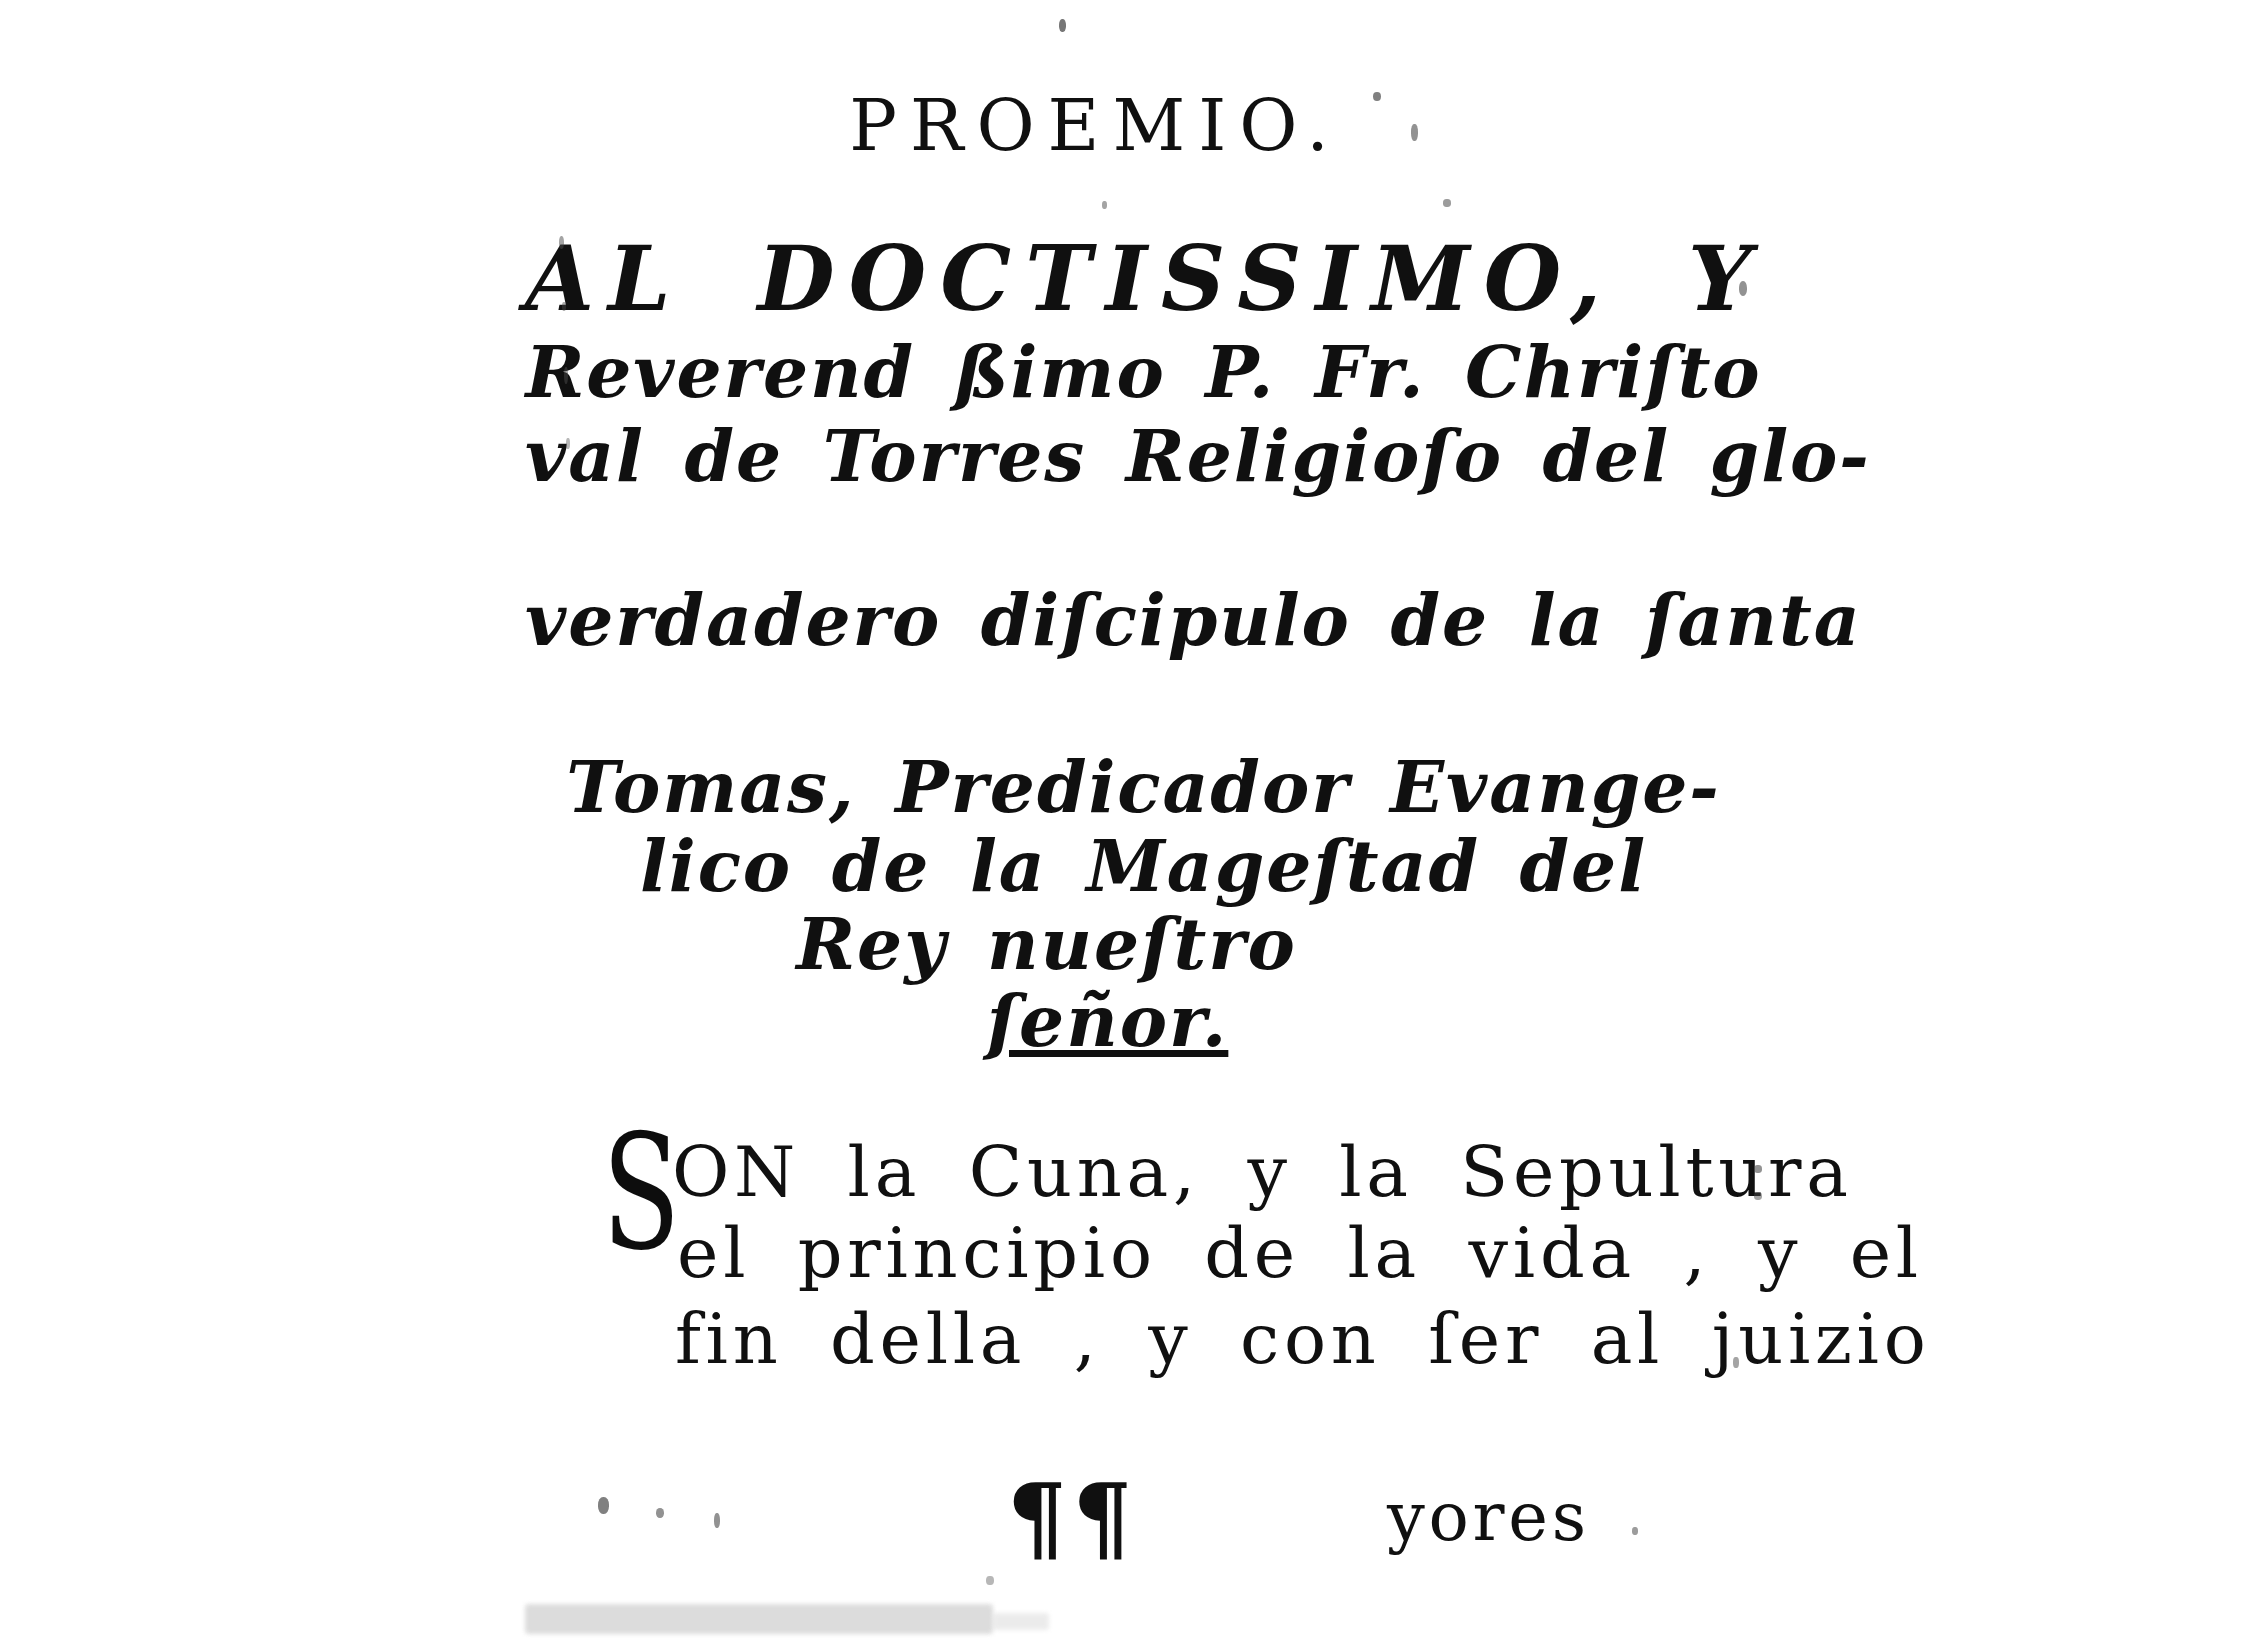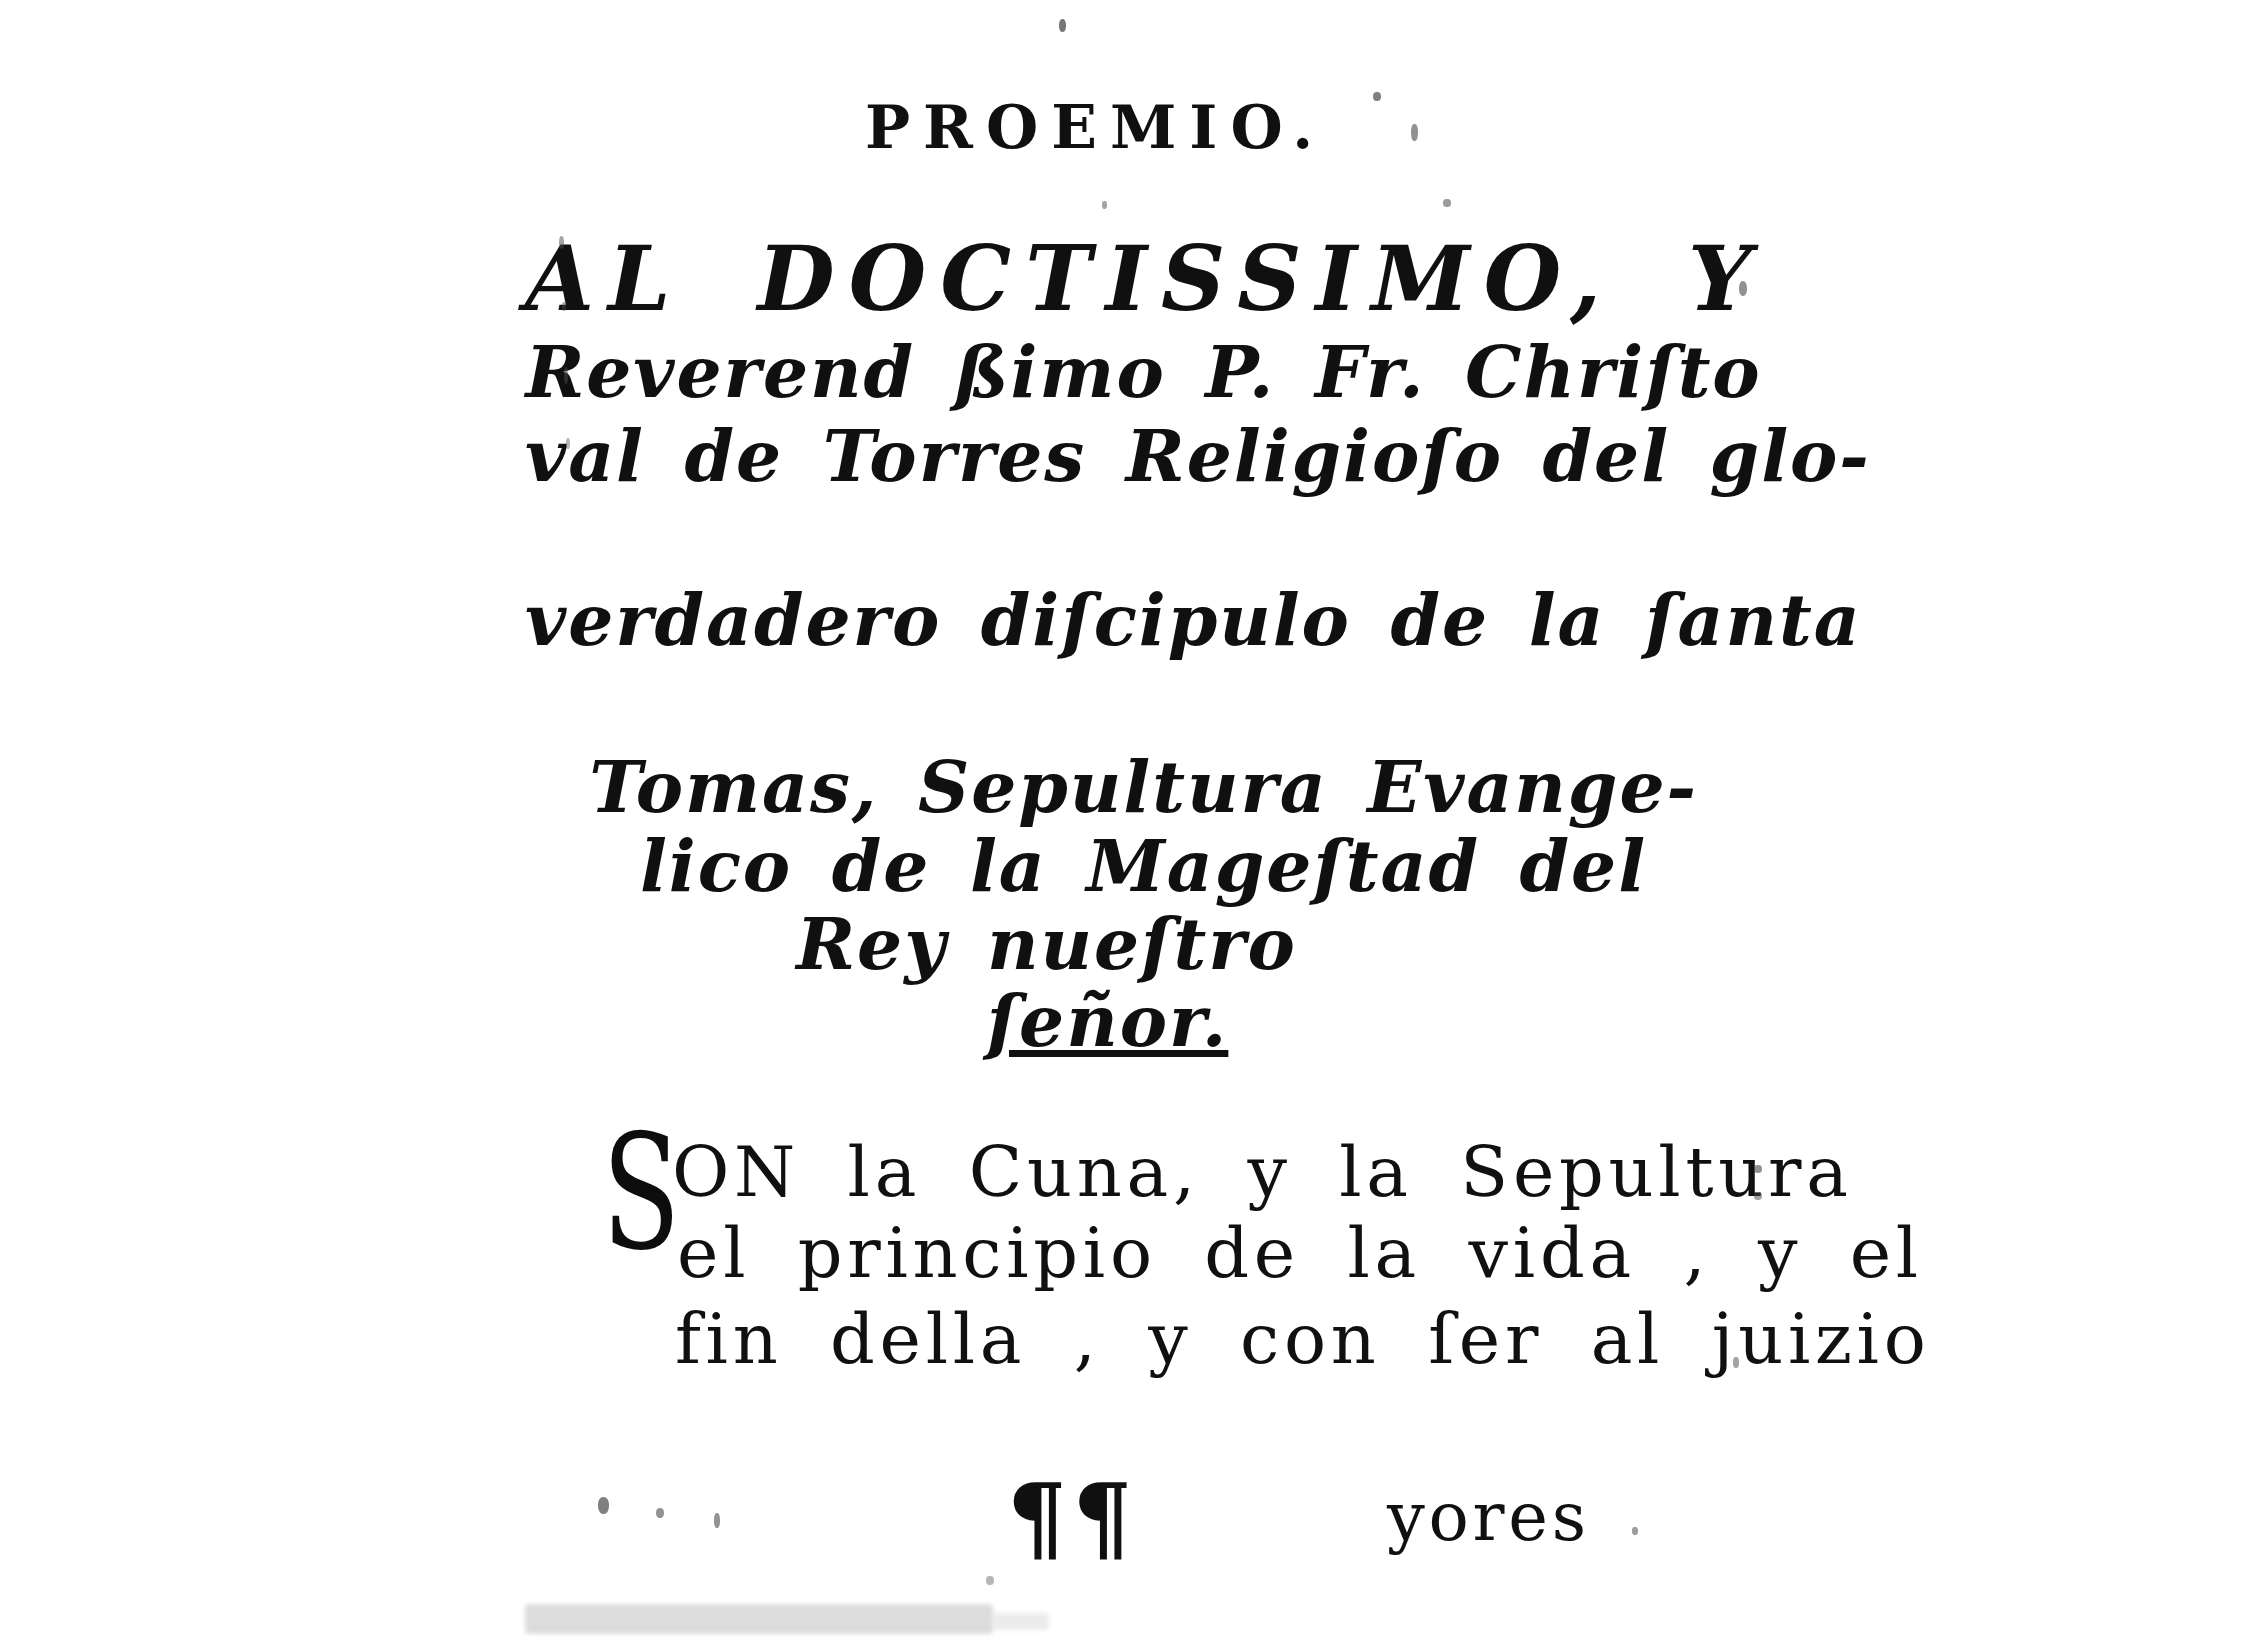--- a/index.html
+++ b/index.html
@@ -18,25 +18,25 @@
   }
   .line {
     position: absolute;
     white-space: nowrap;
     color: #101010;
     -webkit-font-smoothing: antialiased;
   }
   
   .title {
     left: 525px;
-    top: 92px;
+    top: 84px;
     width: 1237px;
     text-align: center;
-    font-size: 60px;
-    font-weight: bold;
+    font-size: 71px;
+    font-weight: normal;
     letter-spacing: 13px;
     transform: translateX(-48px);
   }
   
   .ded {
     left: 525px;
     width: 1237px;
     text-align: center;
     font-style: italic;
     font-weight: bold;
@@ -106,21 +106,21 @@
 <body>
 
 <div id="stage">
 
   <div class="line title">PROEMIO.</div>
 
   <div class="line ded ded-0">AL DOCTISSIMO, Y</div>
   <div class="line ded ded-1">Reverend ßimo P. Fr. Chriſto</div>
   <div class="line ded ded-2">val de Torres Religioſo del glo-</div>
   <div class="line ded ded-4">verdadero diſcipulo de la ſanta</div>
-  <div class="line ded ded-6">Tomas, Sepultura Evange-</div>
+  <div class="line ded ded-6">Tomas, Predicador Evange-</div>
   <div class="line ded ded-7">lico de la Mageſtad del</div>
   <div class="line ded ded-8">Rey nueſtro</div>
   <div class="line ded ded-9">ſeñor.</div>
 
   <div class="drop-cap">S</div>
   <div class="line body-line body-0">ON la Cuna, y la Sepultura</div>
   <div class="line body-line body-1">el principio de la vida , y el</div>
   <div class="line body-line body-2">fin della , y con ſer al juizio</div>
 
   <div class="line signature-mark">¶¶</div>

